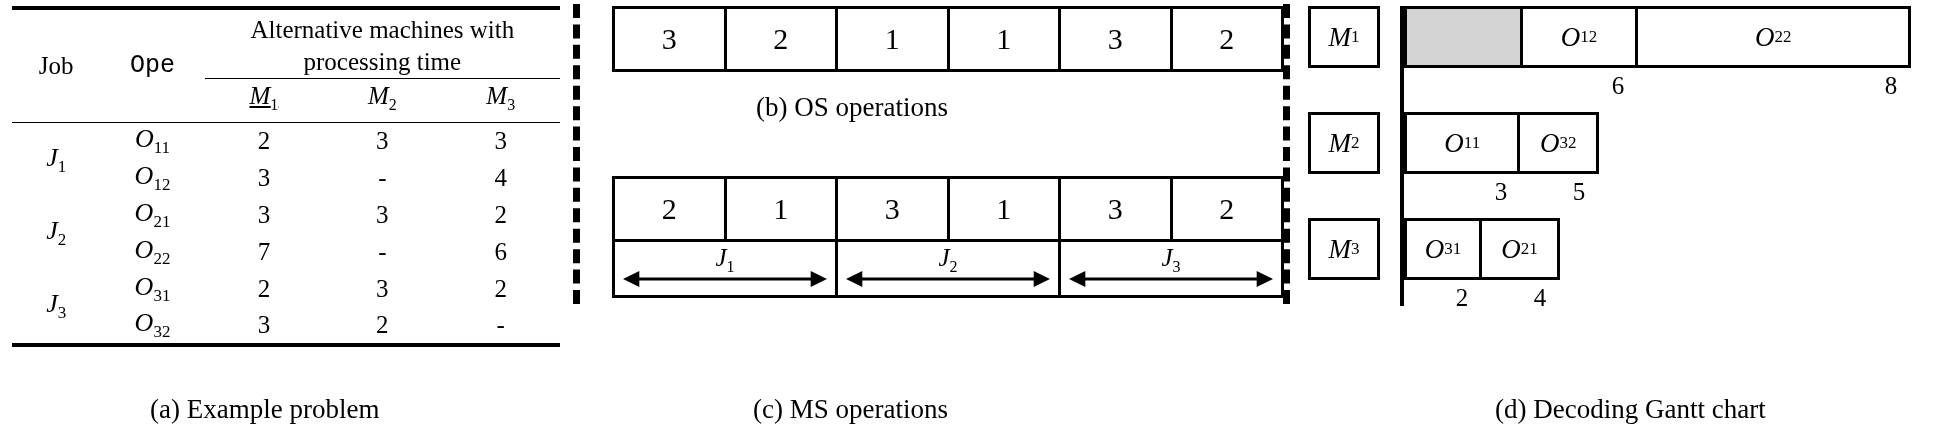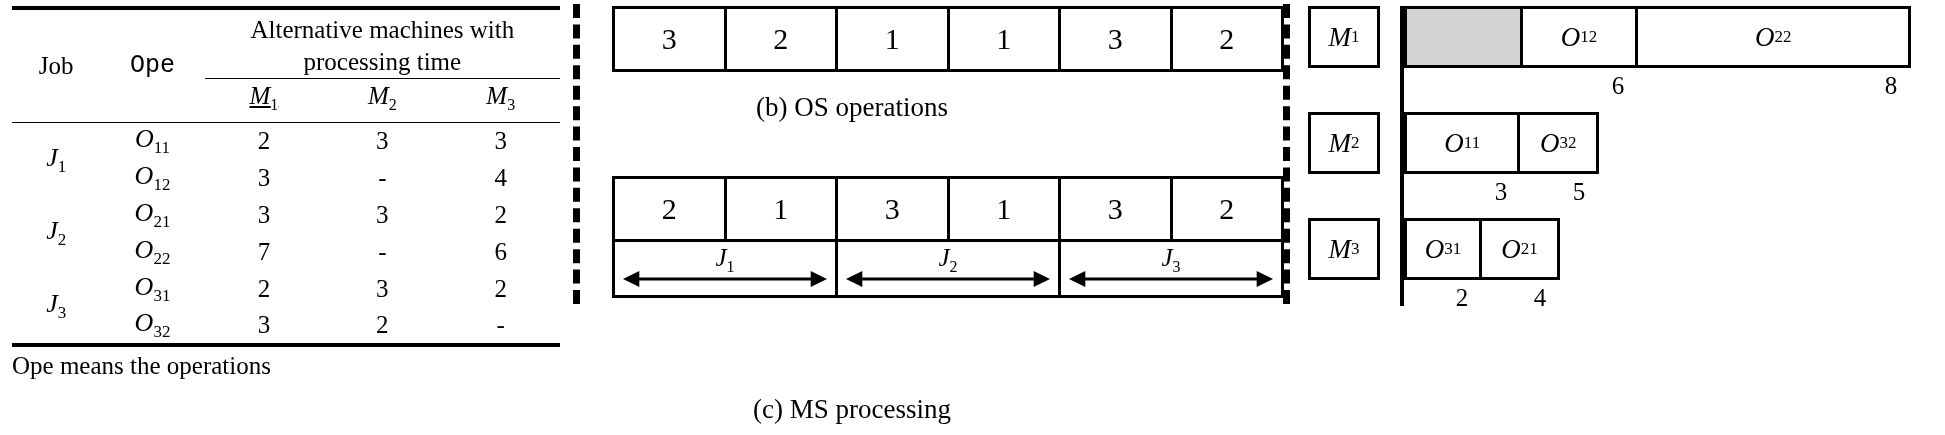--- a/index.html
+++ b/index.html
@@ -125,21 +125,21 @@
         <td class="vcell">3</td>
         <td class="vcell">2</td>
         <td class="vcell">-</td>
       </tr>
       <tr class="rule-bot">
             <td colspan="5" style="height:0;"></td>
           </tr>
     </tbody>
       </table>
 
-    <div class="note">Ope means the operations</div>
+    <div class="cap" style="left:150px;top:394px;">(a) Example problem</div>
   </div>
 
   <div class="vsep" style="left:573px;top:4px;height:300px;"></div>
   <div class="vsep" style="left:1283px;top:4px;height:300px;"></div>
 
   <div>
     <div class="chrom" id="os-chrom" style="left:612px;top:6px;width:672px;height:66px;">
         <div class="gene">3</div>
         <div class="gene">2</div>
         <div class="gene">1</div>
@@ -178,21 +178,21 @@
         </div>
         <div class="jseg">
           <div class="jlabel"><span>J</span><sub>3</sub></div>
           <div class="arrowrow"><svg width="100%" height="18" viewBox="0 0 200 18" preserveAspectRatio="none">
               <line x1="12" y1="9" x2="188" y2="9" stroke="#000" stroke-width="3"></line>
               <polygon points="0,9 16,1 16,17" fill="#000"></polygon>
               <polygon points="200,9 184,1 184,17" fill="#000"></polygon>
             </svg></div>
         </div>
       </div>
-    <div class="cap" style="left:753px;top:394px;">(c) MS processing</div>
+    <div class="cap" style="left:753px;top:394px;">(c) MS operations</div>
   </div>
 
   <div id="panel-d">
 
     <div class="mlabel" style="left:8px;top:6px;">
         <span>M</span>
         <sub>1</sub>
       </div>
     <div class="mlabel" style="left:8px;top:112px;">
         <span>M</span>
@@ -243,15 +243,16 @@
       </div>
     <div id="ticks-m2">
         <div class="tick" style="left: 181px; top: 178px;">3</div>
         <div class="tick" style="left: 259px; top: 178px;">5</div>
       </div>
     <div id="ticks-m3">
         <div class="tick" style="left: 142px; top: 284px;">2</div>
         <div class="tick" style="left: 220px; top: 284px;">4</div>
       </div>
 
+    <div class="cap" style="left:195px;top:394px;">(d) Decoding Gantt chart</div>
   </div>
 
 </div>
 
 </body></html>

